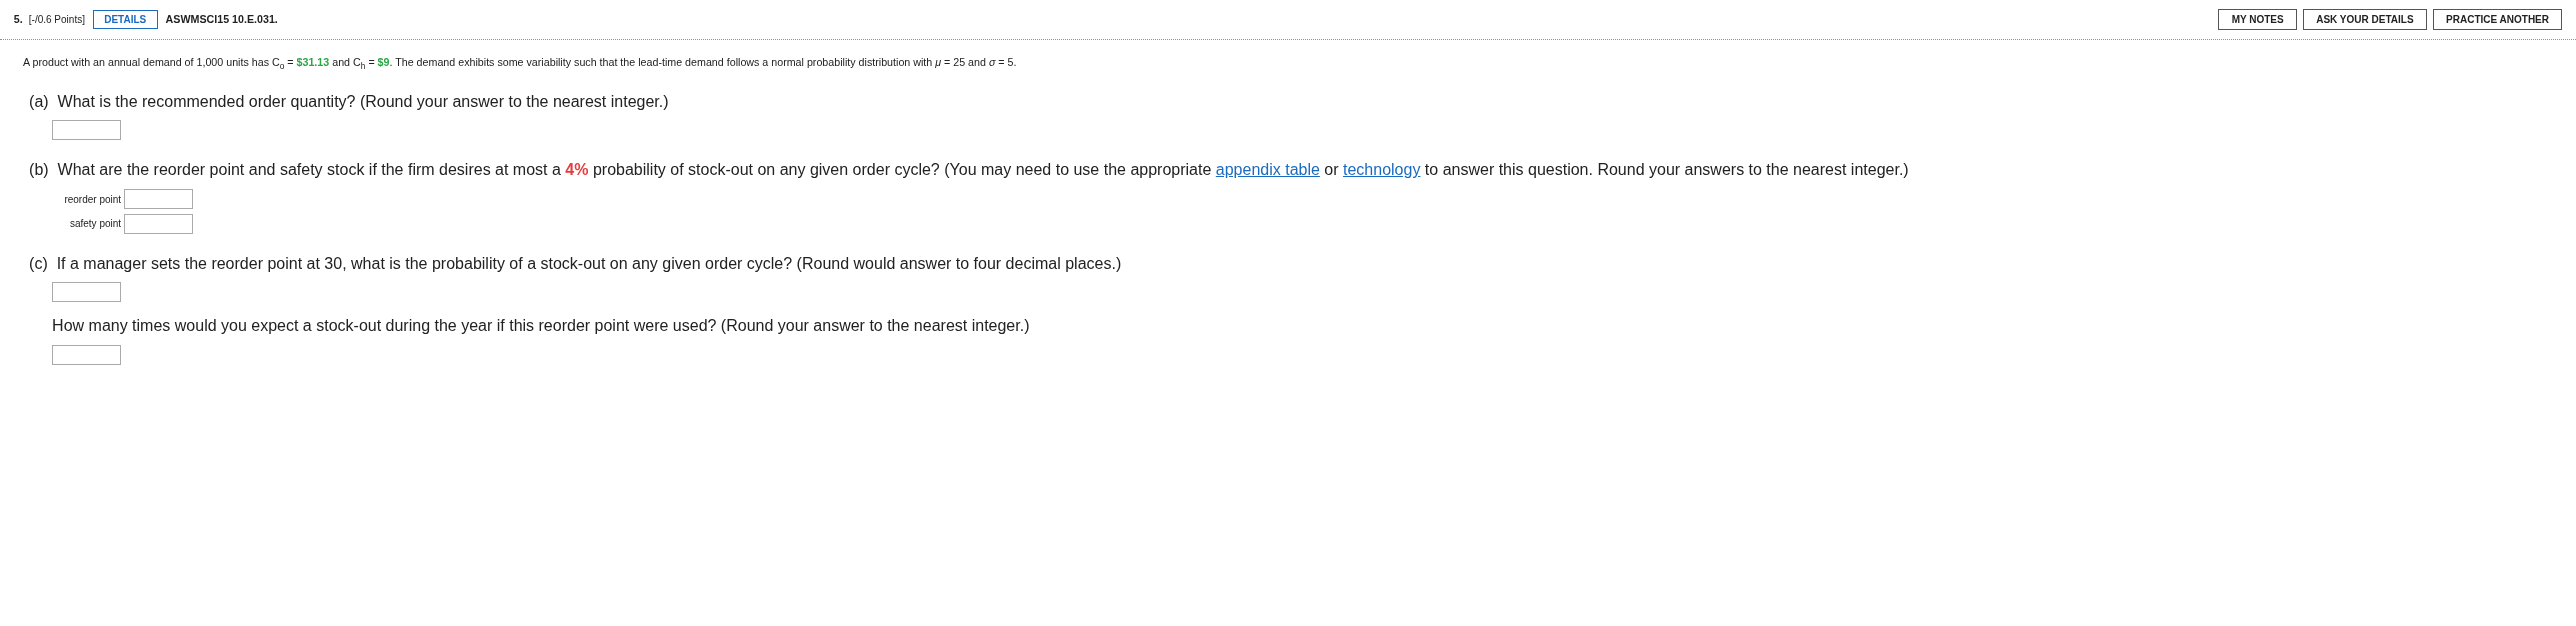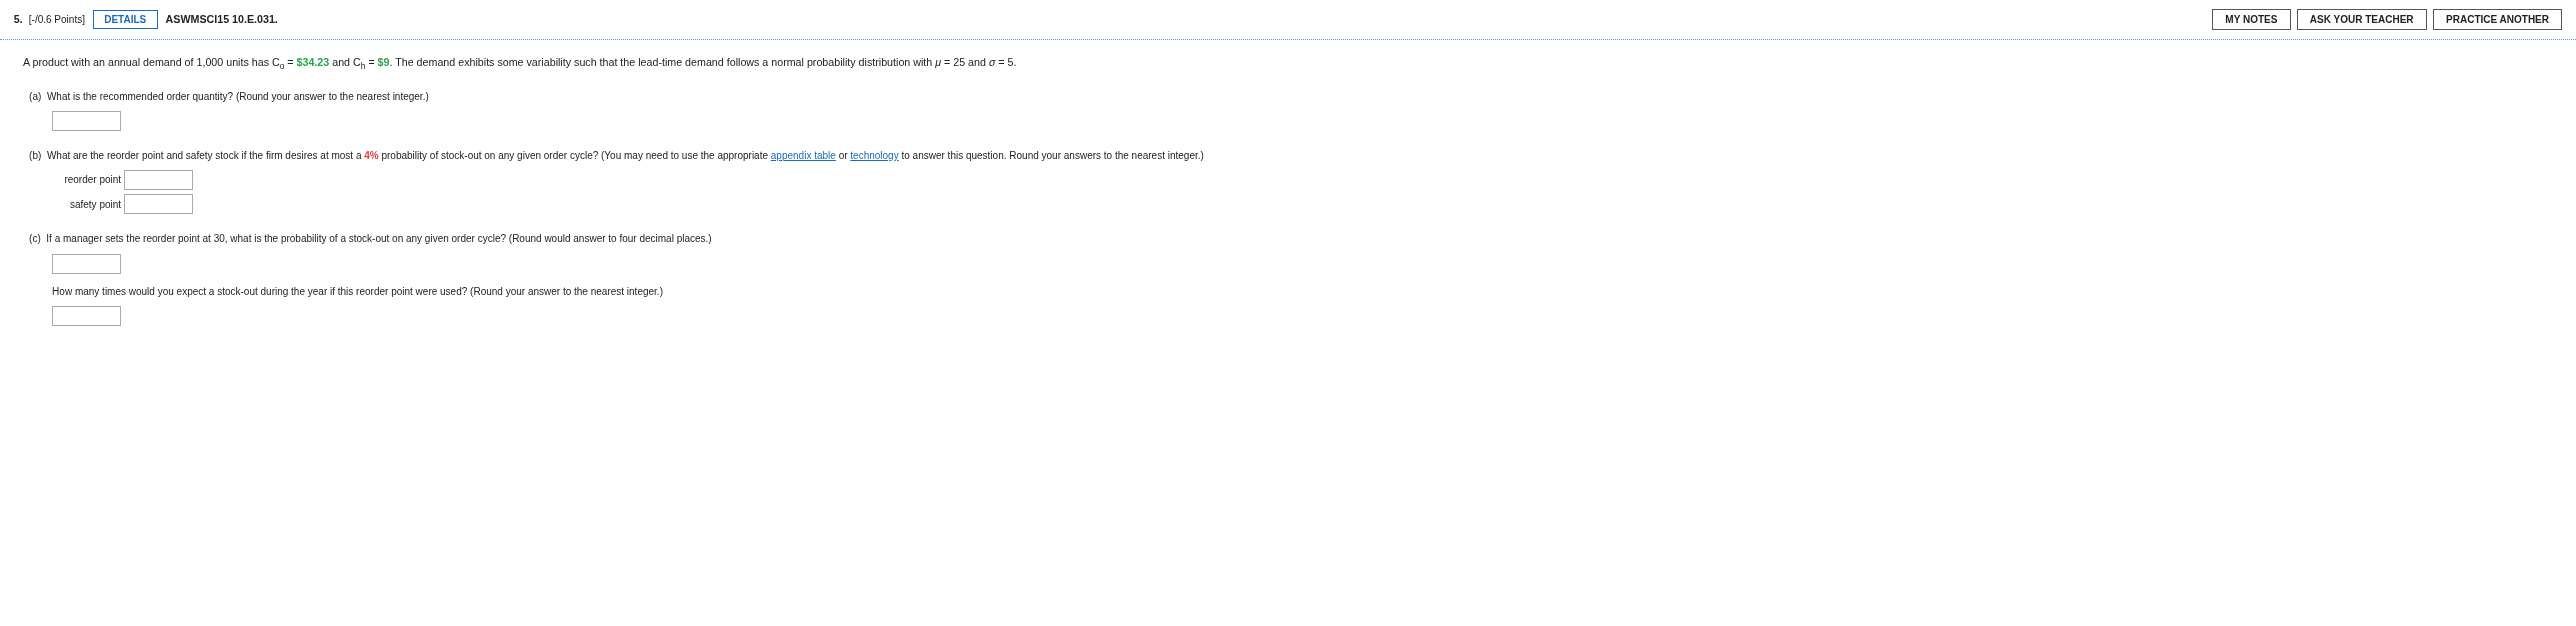--- a/index.html
+++ b/index.html
@@ -67,21 +67,21 @@
     }
     .highlight-green { color: #28a745; font-weight: bold; }
     .highlight-green2 { color: #28a745; font-weight: bold; }
     .highlight-red { color: #e53e3e; font-weight: bold; }
     .highlight-blue { color: #1a6bbf; text-decoration: underline; cursor: pointer; }
     .part {
       margin-bottom: 17px;
       padding-left: 6.1px;
     }
     .part-label {
-      font-size: 10px;
+      font-size: 16px;
       margin-bottom: 6.1px;
       line-height: 1.6;
     }
     .input-box {
       border: 0.8px solid #aaa;
       width: 69px;
       height: 20px;
       display: inline-block;
       background: #fff;
       padding: 1.5px 3.1px;
@@ -111,29 +111,29 @@
 
   <div class="header-bar">
     <span class="question-number">
       <span>5.</span>
       <span style="font-weight:normal; font-size:10px; margin-left:3.1px;">[-/0.6 Points]</span>
     </span>
     <button class="details-btn">DETAILS</button>
     <span class="question-code">ASWMSCI15 10.E.031.</span>
     <div class="header-buttons">
       <button class="header-btn">MY NOTES</button>
-      <button class="header-btn">ASK YOUR TEACHER</button>
+      <button class="header-btn">ASK YOUR DETAILS</button>
       <button class="header-btn">PRACTICE ANOTHER</button>
     </div>
   </div>
 
   <div class="content-area">
 
     <div class="problem-statement">
-      A product with an annual demand of 1,000 units has C<sub>o</sub> = <span class="highlight-green">$34.23</span> and C<sub>h</sub> = <span class="highlight-green2">$9</span>. The demand exhibits some variability such that the lead-time demand follows a normal probability distribution with <i>μ</i> = 25 and <i>σ</i> = 5.
+      A product with an annual demand of 1,000 units has C<sub>o</sub> = <span class="highlight-green">$31.13</span> and C<sub>h</sub> = <span class="highlight-green2">$9</span>. The demand exhibits some variability such that the lead-time demand follows a normal probability distribution with <i>μ</i> = 25 and <i>σ</i> = 5.
     </div>
 
     <div class="part">
       <div class="part-label">
         <span>(a)</span>&nbsp;&nbsp;<span>What is the recommended order quantity? (Round your answer to the nearest integer.)</span>
       </div>
       <div class="part-indent">
         <input type="text" class="input-box" style="">
       </div>
     </div>

